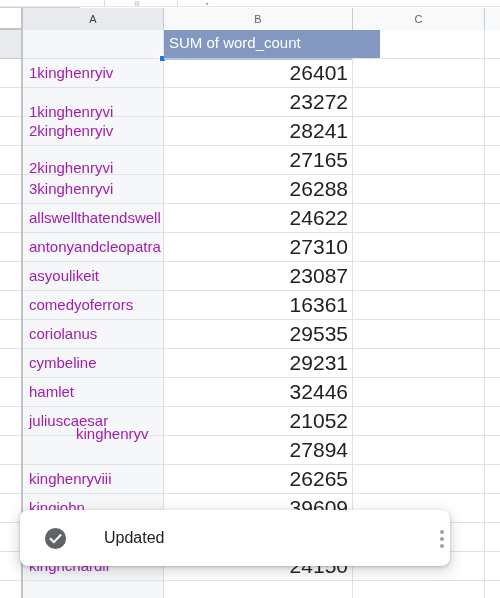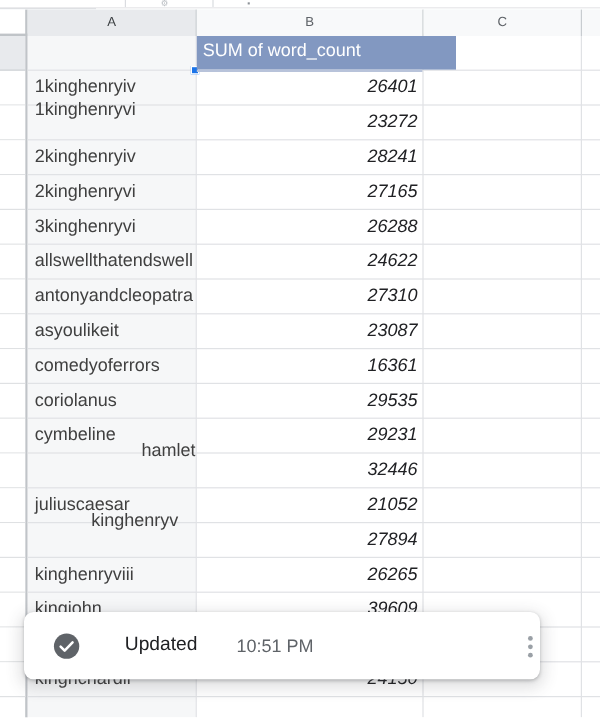--- a/index.html
+++ b/index.html
@@ -226,42 +226,41 @@
   
   .cell-label {
     position: absolute;
     left: 0;
     width: 140px;
     height: 28px;
     overflow: hidden;
     white-space: nowrap;
     font-size: 15px;
     line-height: 28px;
-    color: #404040;
+    color: #a21caf;
     padding-left: 6px;
     box-sizing: border-box;
     font-family: "Liberation Sans", sans-serif;
     cursor: cell;
   }
   .cell-value {
     position: absolute;
     left: 141px;
     width: 188px;
     height: 28px;
     overflow: hidden;
     white-space: nowrap;
     text-align: right;
-    font-size: 15px;
+    font-size: 21px;
     line-height: 28px;
     color: #202124;
     padding-right: 4px;
     box-sizing: border-box;
     font-family: "Liberation Sans", sans-serif;
     cursor: cell;
-    font-style: italic;
   }
 
   
   .toast {
     position: absolute;
     left: 20px;
     top: 510px;
     width: 430px;
     height: 56px;
     background: #ffffff;
@@ -403,41 +402,41 @@
 
       <div class="sel-handle"></div>
       <div class="pivot-hdr-b">
         <span class="pivot-hdr-b-text">SUM of word_count</span>
       </div>
       <div class="pivot-hdr-b-underline"></div>
 
       <div id="rows">
           <div class="cell-label" style="top: 29px;">1kinghenryiv</div>
           <div class="cell-value" style="top: 29px;">26401</div>
-          <div class="cell-label" style="top: 48px;">1kinghenryvi</div>
+          <div class="cell-label" style="top: 68px;">1kinghenryvi</div>
           <div class="cell-value" style="top: 58px;">23272</div>
           <div class="cell-label" style="top: 87px;">2kinghenryiv</div>
           <div class="cell-value" style="top: 87px;">28241</div>
-          <div class="cell-label" style="top: 116px;">2kinghenryvi</div>
+          <div class="cell-label" style="top: 124px;">2kinghenryvi</div>
           <div class="cell-value" style="top: 116px;">27165</div>
           <div class="cell-label" style="top: 145px;">3kinghenryvi</div>
           <div class="cell-value" style="top: 145px;">26288</div>
           <div class="cell-label" style="top: 174px;">allswellthatendswell</div>
           <div class="cell-value" style="top: 174px;">24622</div>
           <div class="cell-label" style="top: 203px;">antonyandcleopatra</div>
           <div class="cell-value" style="top: 203px;">27310</div>
           <div class="cell-label" style="top: 232px;">asyoulikeit</div>
           <div class="cell-value" style="top: 232px;">23087</div>
           <div class="cell-label" style="top: 261px;">comedyoferrors</div>
           <div class="cell-value" style="top: 261px;">16361</div>
           <div class="cell-label" style="top: 290px;">coriolanus</div>
           <div class="cell-value" style="top: 290px;">29535</div>
           <div class="cell-label" style="top: 319px;">cymbeline</div>
           <div class="cell-value" style="top: 319px;">29231</div>
-          <div class="cell-label" style="top: 332px; text-align: right;">hamlet</div>
+          <div class="cell-label" style="top: 348px;">hamlet</div>
           <div class="cell-value" style="top: 348px;">32446</div>
           <div class="cell-label" style="top: 377px;">juliuscaesar</div>
           <div class="cell-value" style="top: 377px;">21052</div>
           <div class="cell-label" style="top: 390px; margin-left: 47px;">kinghenryv</div>
           <div class="cell-value" style="top: 406px;">27894</div>
           <div class="cell-label" style="top: 435px;">kinghenryviii</div>
           <div class="cell-value" style="top: 435px;">26265</div>
           <div class="cell-label" style="top: 464px;">kingjohn</div>
           <div class="cell-value" style="top: 464px;">39609</div>
           <div class="cell-label" style="top: 493px;">kinglear</div>
@@ -447,21 +446,20 @@
         </div>
     </div>
   </div>
 
   <div class="toast">
     <svg class="toast-check" viewBox="0 0 24 24">
       <circle cx="12" cy="12" r="11" fill="#5f6368"></circle>
       <path d="M6.8 12.3 L10.3 15.8 L17.2 8.6" fill="none" stroke="#ffffff" stroke-width="2.2" stroke-linecap="round" stroke-linejoin="round"></path>
     </svg>
     <span class="toast-label">Updated</span>
-    <span class="toast-time">10:51 PM</span>
     <span class="toast-kebab">
       <i></i>
       <i></i>
       <i></i>
     </span>
   </div>
 
 </div>
 
 </body></html>

